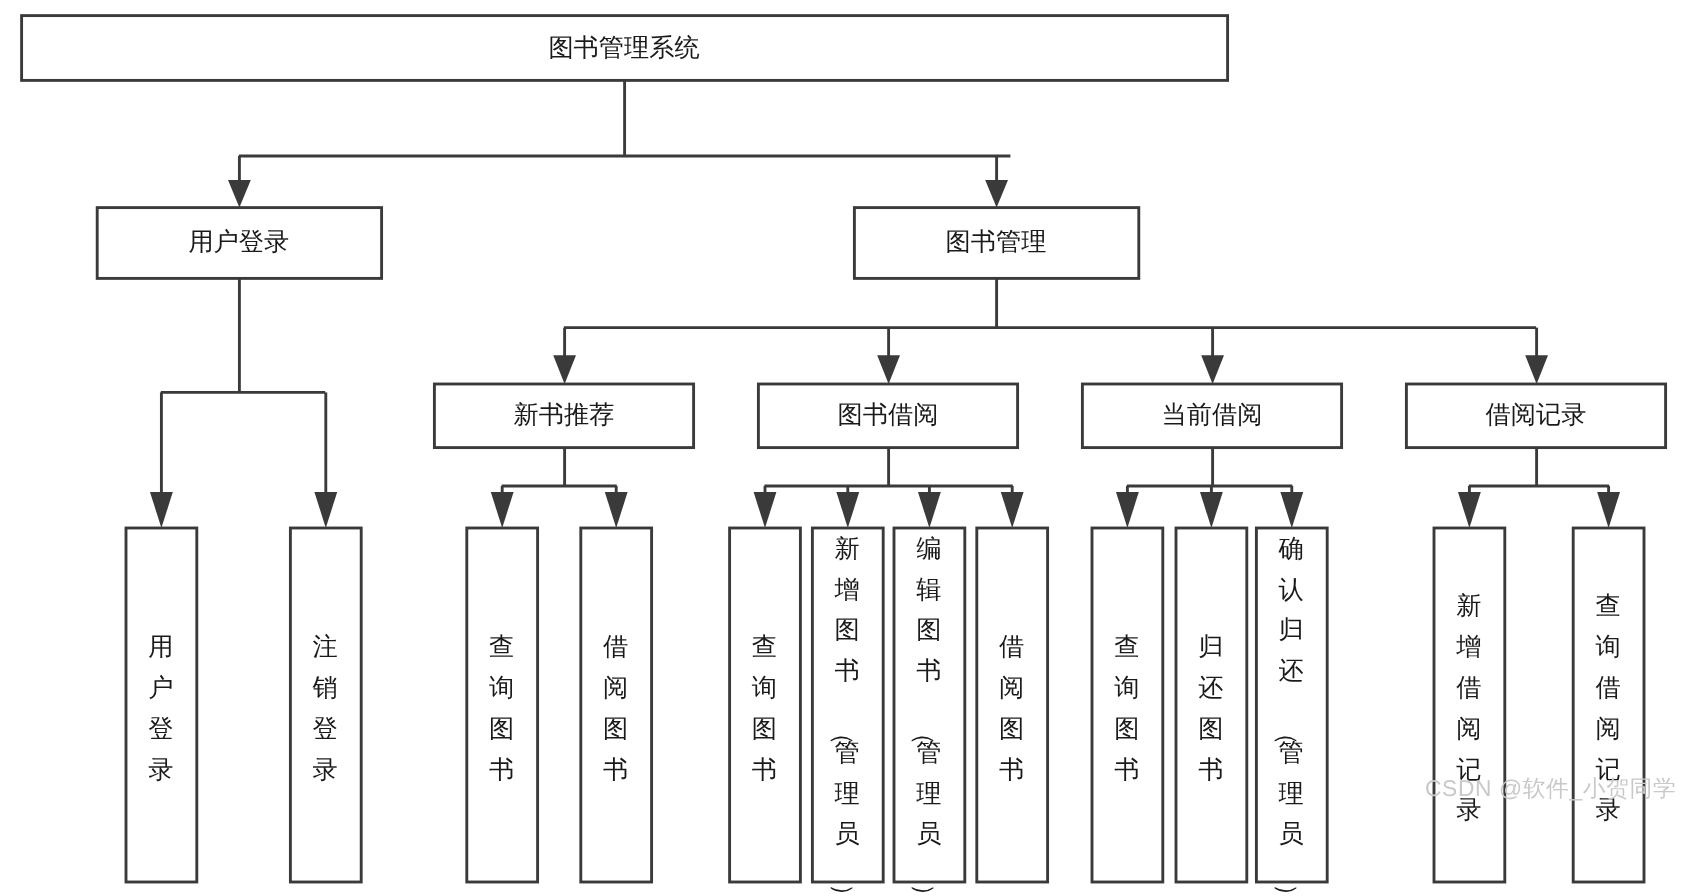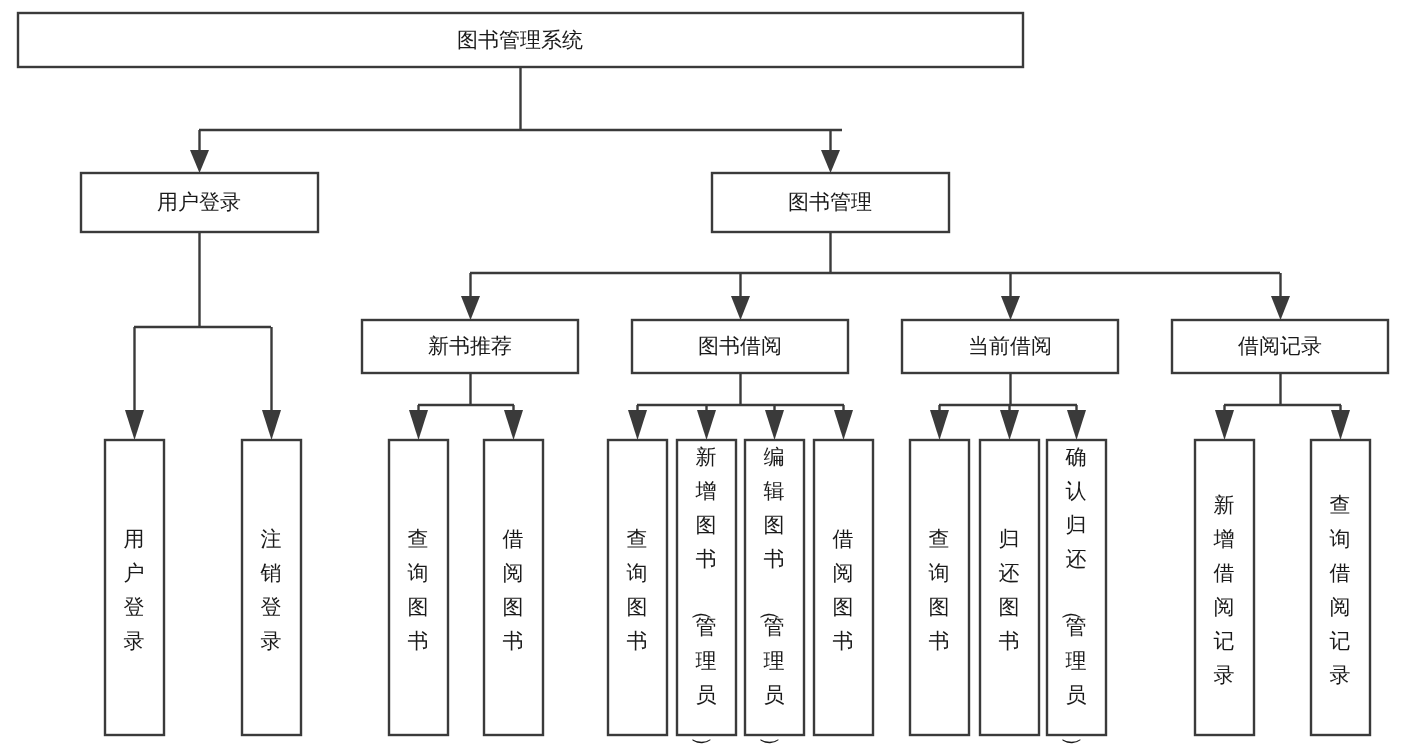--- a/index.html
+++ b/index.html
@@ -219,13 +219,14 @@
       <rect class="node-rect" x="1195" y="440" width="59" height="295"></rect>
       <text class="node-label-v" x="1224" y="0"><tspan x="1224" y="512.02">新</tspan><tspan x="1224" y="546.02">增</tspan><tspan x="1224" y="580.02">借</tspan><tspan x="1224" y="614.02">阅</tspan><tspan x="1224" y="648.02">记</tspan><tspan x="1224" y="682.02">录</tspan></text>
     </g>
     <g>
       <rect class="node-rect" x="1311" y="440" width="59" height="295"></rect>
       <text class="node-label-v" x="1340" y="0"><tspan x="1340" y="512.02">查</tspan><tspan x="1340" y="546.02">询</tspan><tspan x="1340" y="580.02">借</tspan><tspan x="1340" y="614.02">阅</tspan><tspan x="1340" y="648.02">记</tspan><tspan x="1340" y="682.02">录</tspan></text>
     </g>
 
   </svg>
 
+  <div class="watermark-text">CSDN @软件_小贺同学</div>
 </div>
 
 </body></html>

